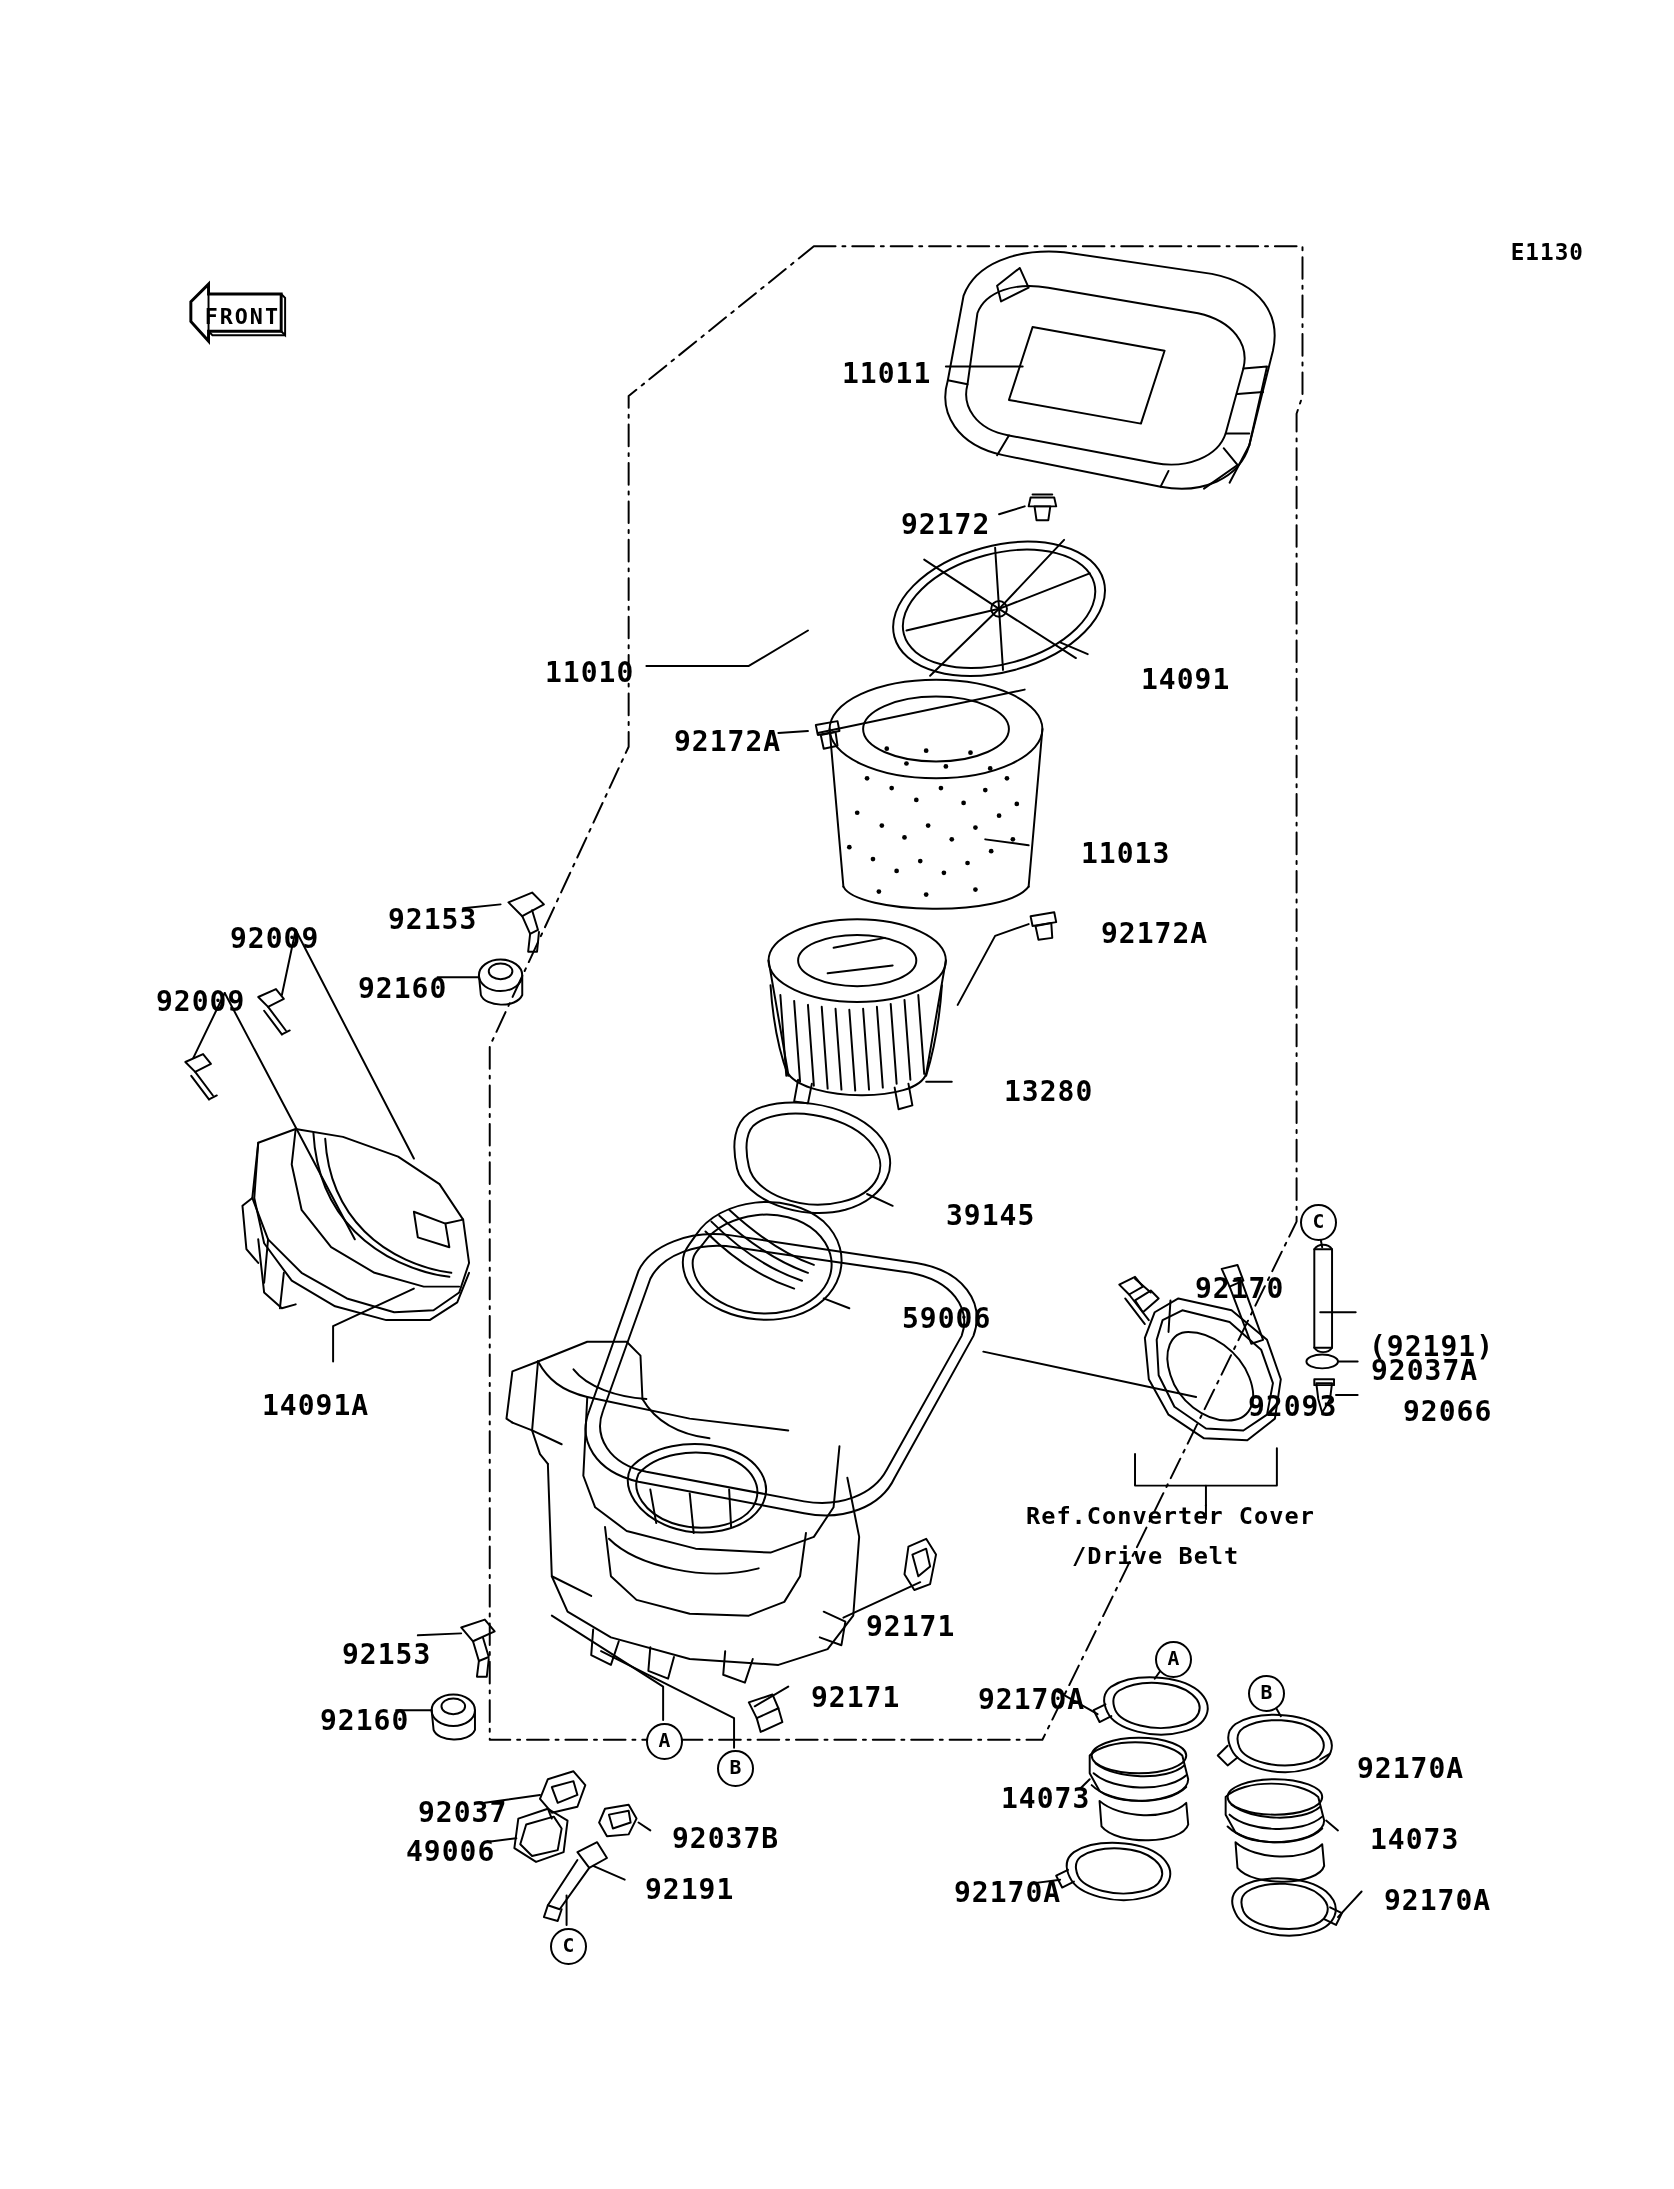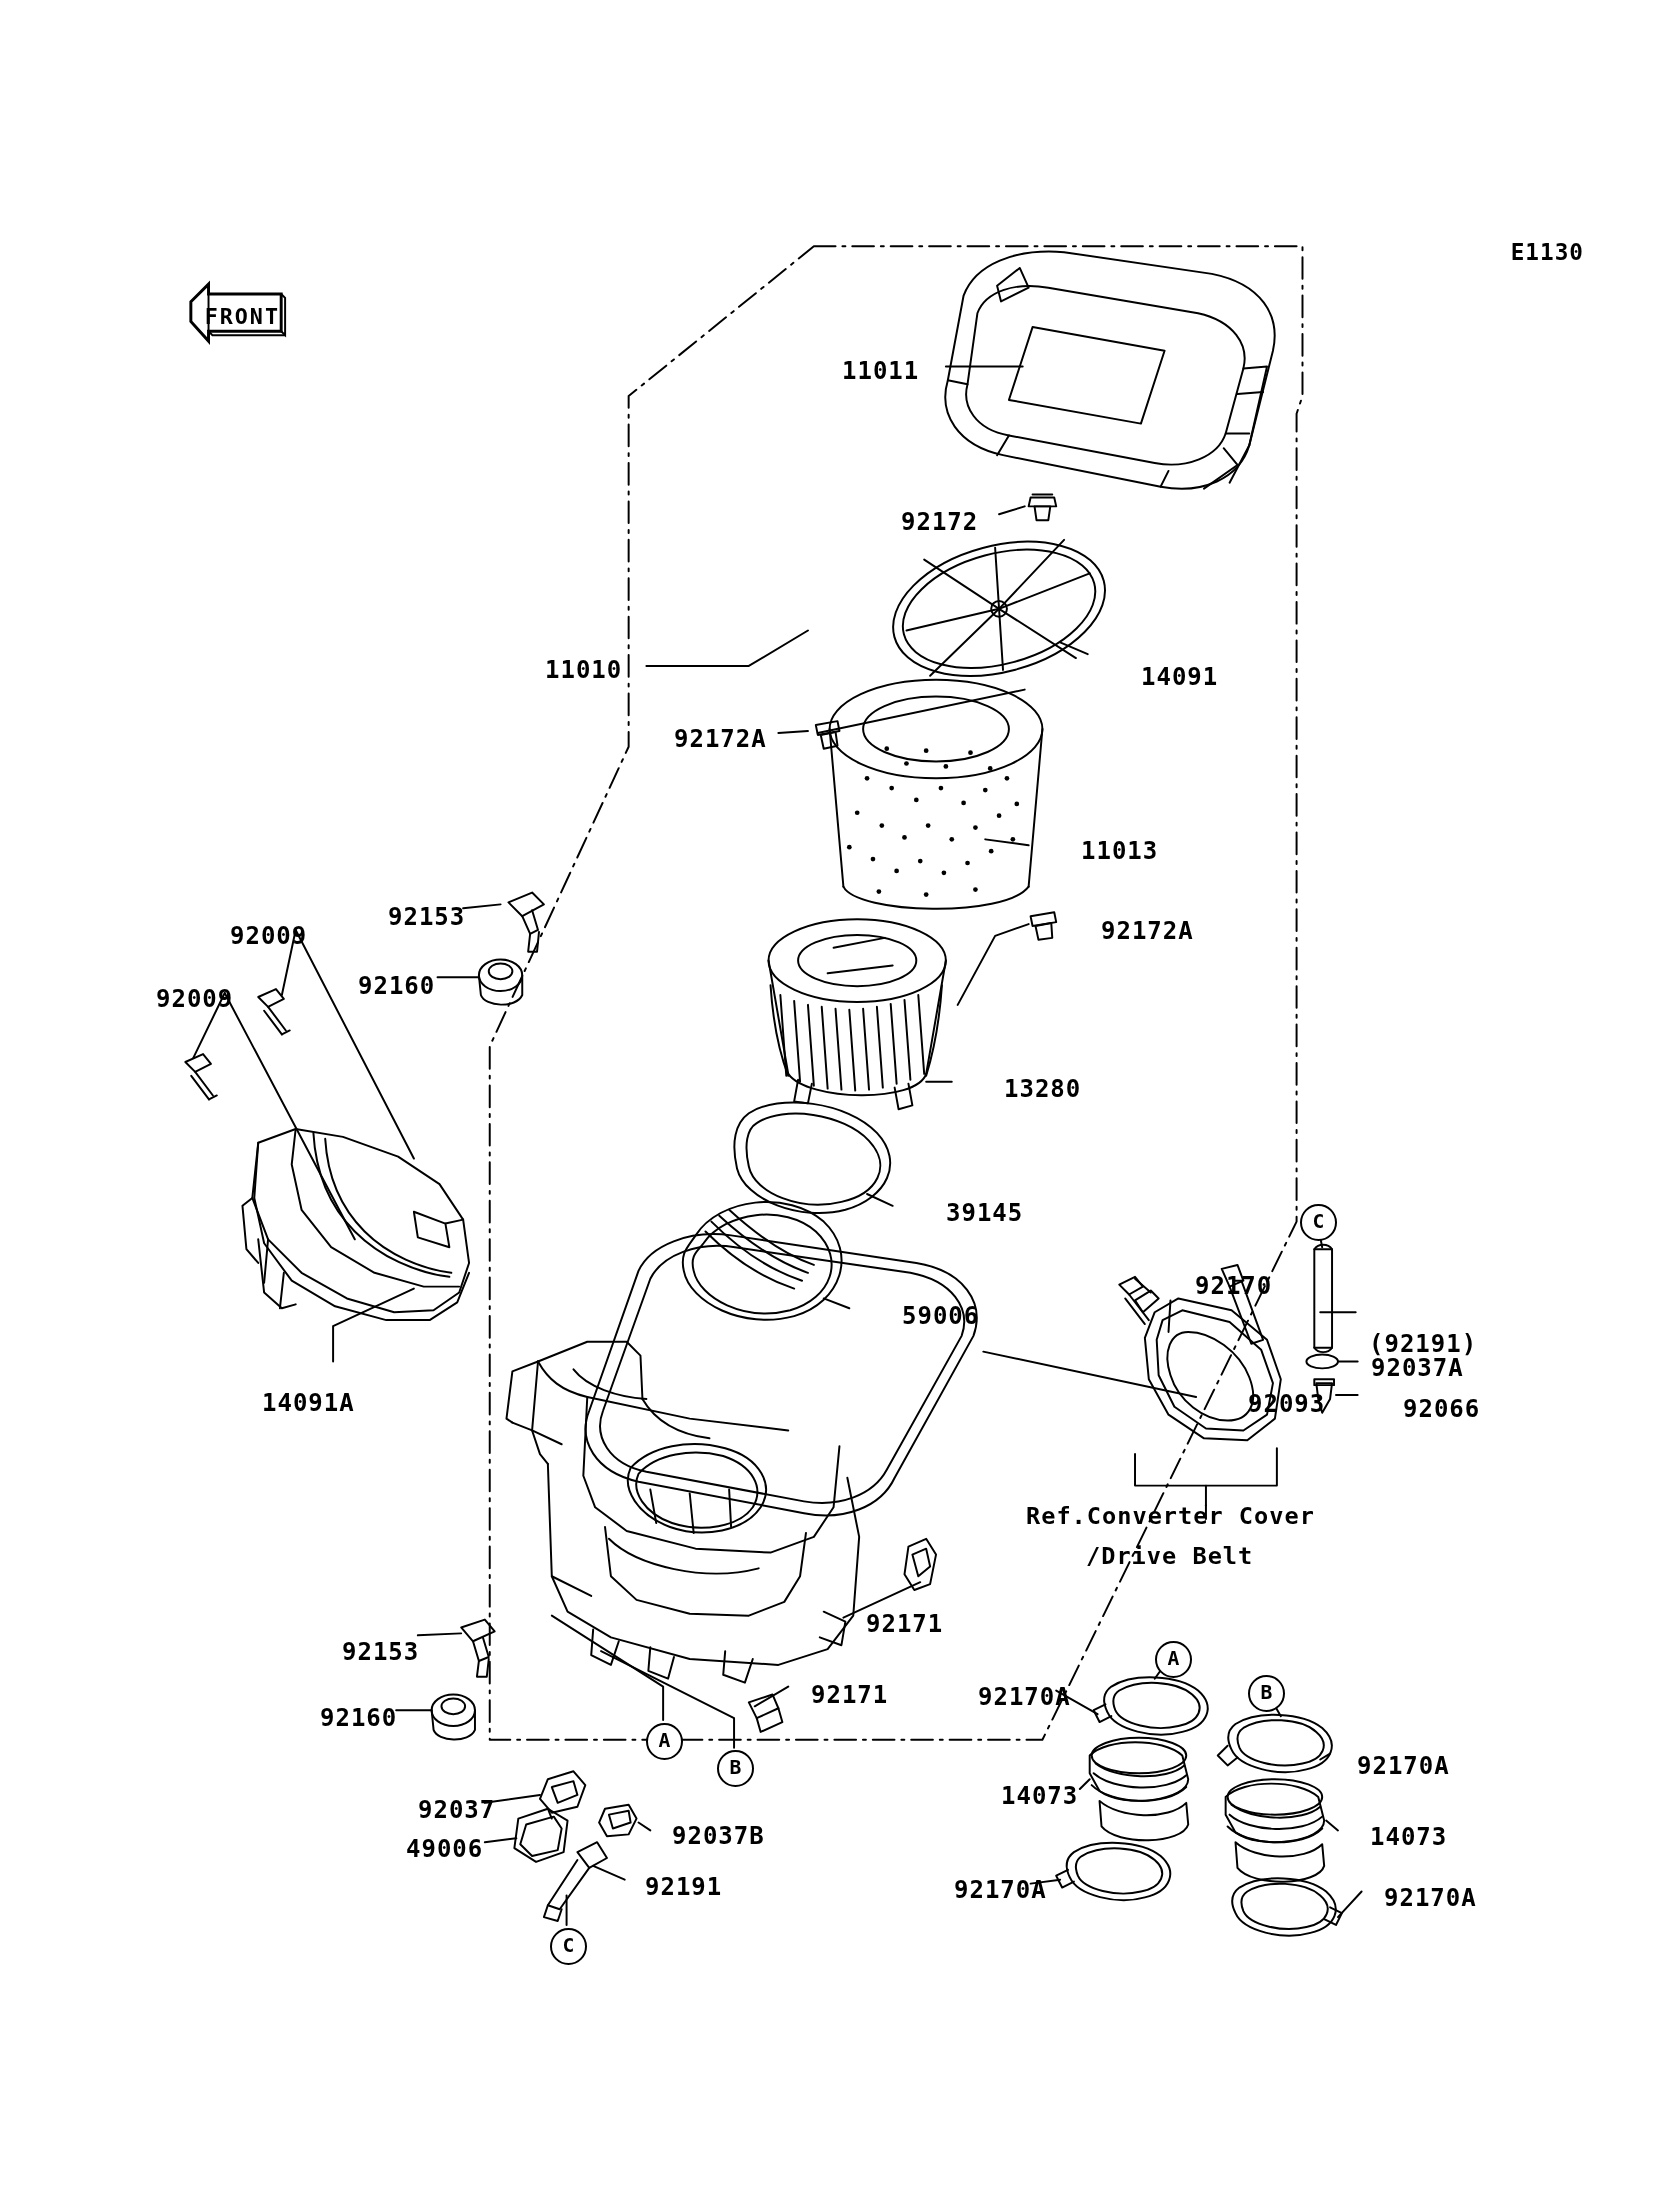--- a/index.html
+++ b/index.html
@@ -11,21 +11,21 @@
     position: relative;
     width: 1675px;
     height: 2038px;
     background: #ffffff;
     font-family: "DejaVu Sans Mono", monospace;
     overflow: hidden;
   }
   .lbl {
     position: absolute;
     font-family: "DejaVu Sans Mono", monospace;
-    font-size: 24px;
+    font-size: 28px;
     font-weight: bold;
     color: #000000;
     white-space: pre;
     letter-spacing: 1px;
   }
   .lbl.ref {
     font-size: 23.6px;
     line-height: 1.45;
   }
   .diagram-svg {
@@ -535,16 +535,16 @@
   <div id="balloon-layer">
       <div class="circ" style="left: 1300px; top: 1204px;">C</div>
       <div class="circ" style="left: 646px; top: 1723px;">A</div>
       <div class="circ" style="left: 1155px; top: 1641px;">A</div>
       <div class="circ" style="left: 717px; top: 1750px;">B</div>
       <div class="circ" style="left: 1248px; top: 1675px;">B</div>
       <div class="circ" style="left: 550px; top: 1928px;">C</div>
     </div>
 
   <div class="lbl ref" style="left:1026px; top:1499px;">Ref.Converter Cover</div>
-  <div class="lbl ref" style="left:1072px; top:1539px;margin-left:14px;">/Drive Belt</div>
+  <div class="lbl ref" style="left:1072px; top:1539px;">/Drive Belt</div>
 
 </div>
 
 
 </body></html>

